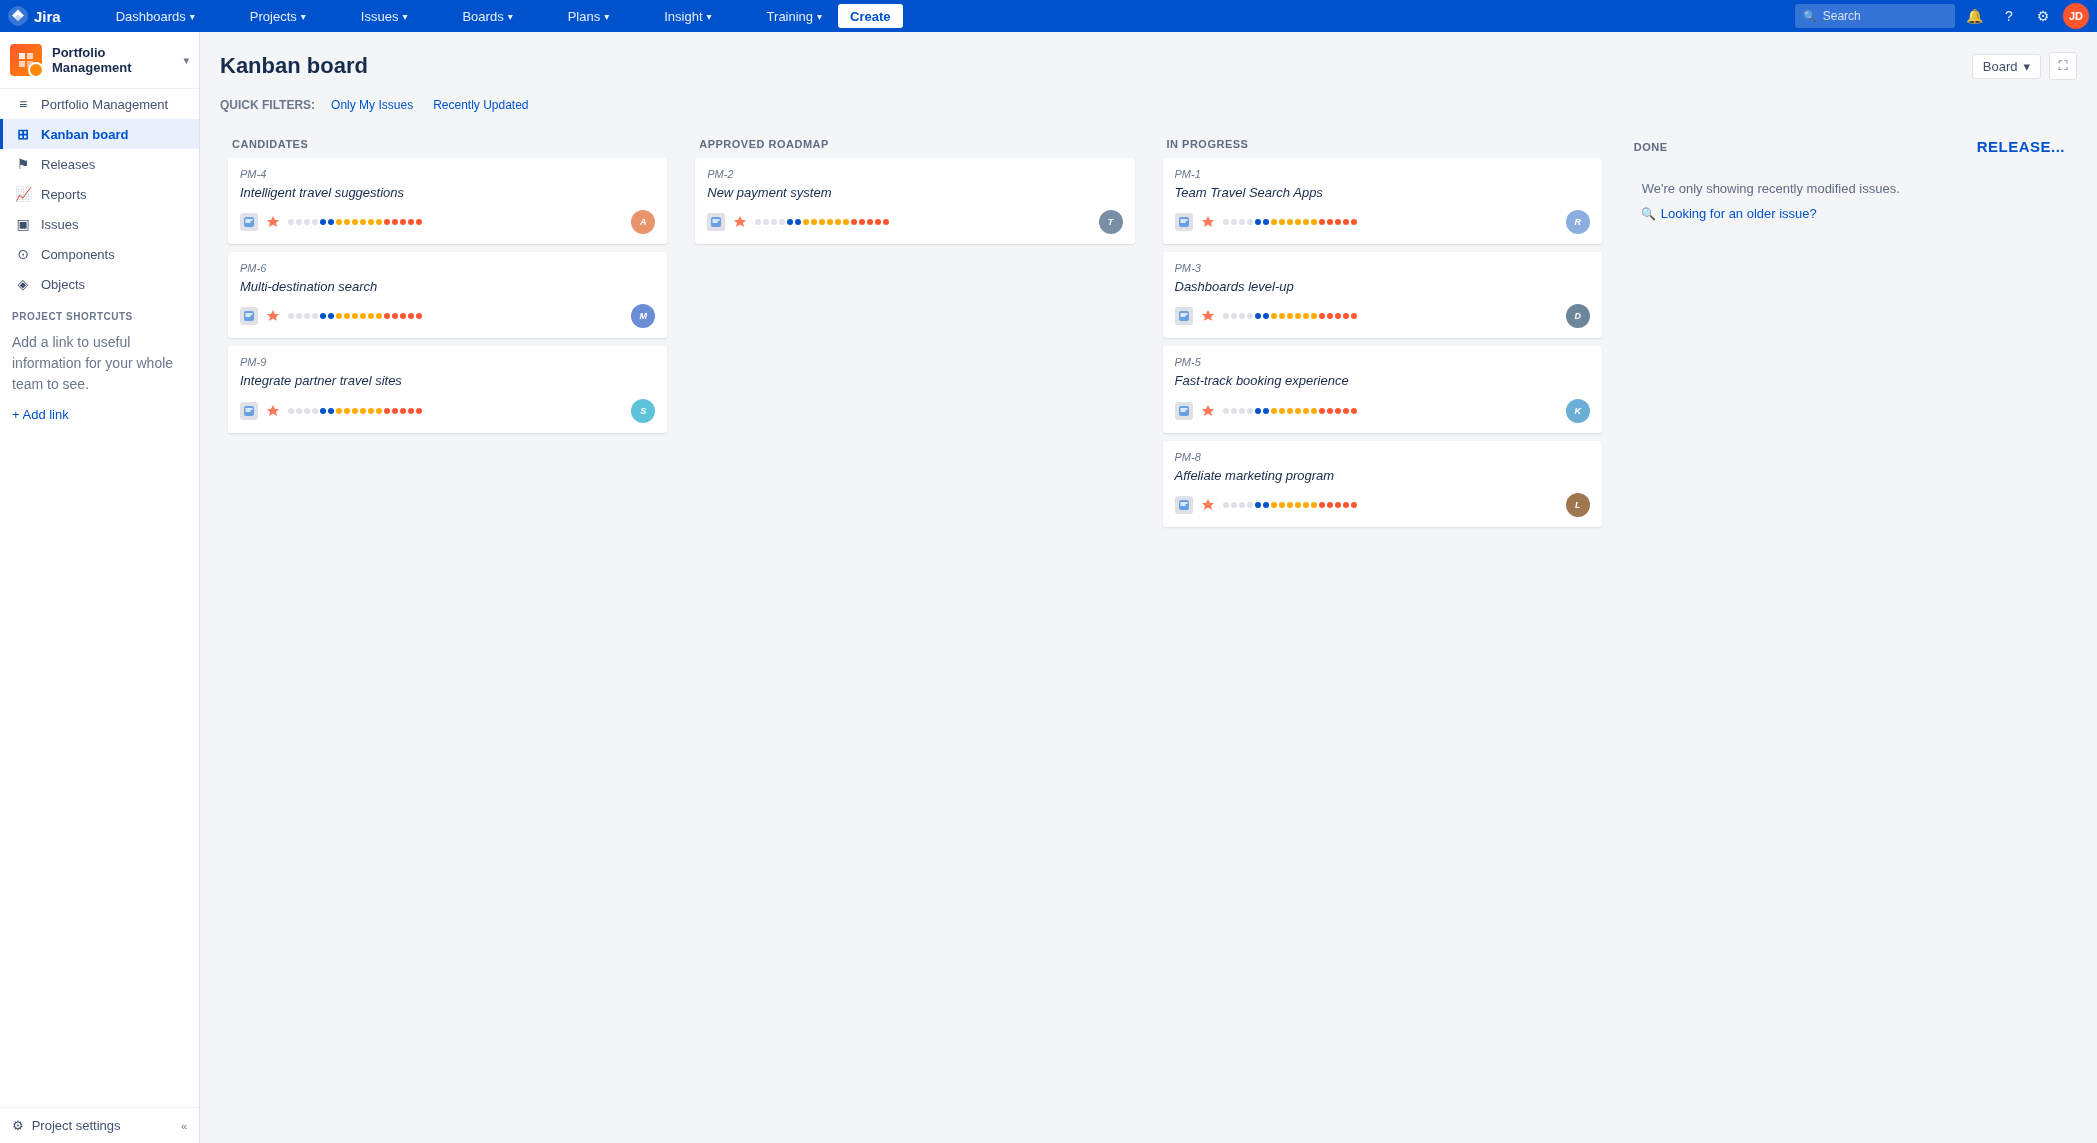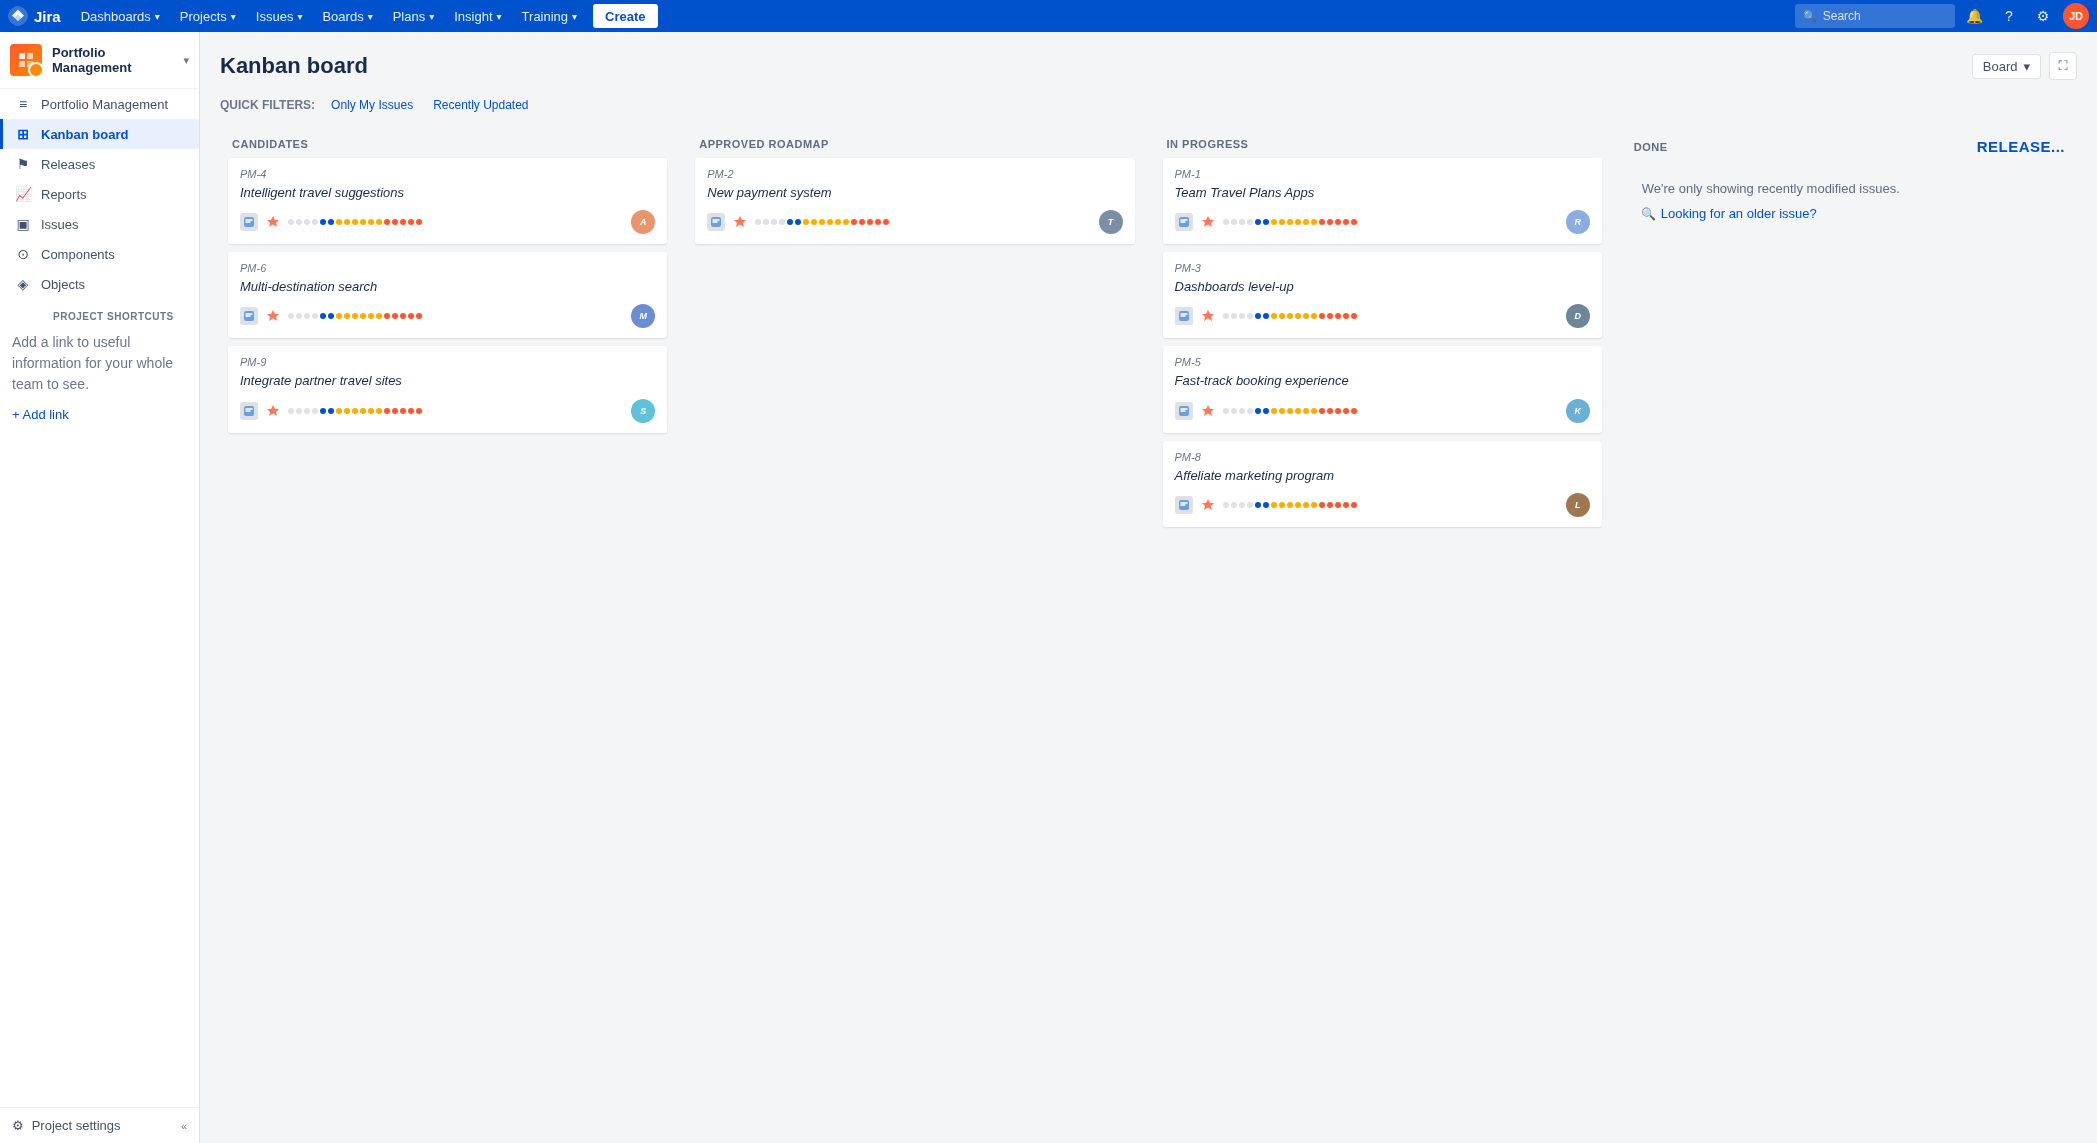--- a/index.html
+++ b/index.html
@@ -8,21 +8,21 @@
     
     .topnav {
       display: flex; align-items: center; background: #0052cc; color: #fff;
       height: 32px; padding: 0 8px; gap: 4px; position: fixed; top: 0; left: 0; right: 0; z-index: 100;
     }
     .topnav-logo { display: flex; align-items: center; gap: 6px; margin-right: 8px; cursor: pointer; }
     .topnav-logo svg { width: 20px; height: 20px; }
     .topnav-logo span { font-size: 15px; font-weight: 700; color: #fff; }
     .topnav-item {
       display: flex; align-items: center; gap: 2px; padding: 0 8px; height: 32px;
-      font-size: 13px; color: rgba(255,255,255,0.9); cursor: pointer; white-space: nowrap;
+      font-size: 13px; color: rgba(255,255,255,0.9); cursor: pointer; white-space: nowrap; margin-left: 35px;
     }
     .topnav-chevron { font-size: 10px; margin-left: 2px; }
     .topnav-create {
       background: #fff; color: #0052cc; border: none; border-radius: 3px;
       padding: 0 12px; height: 24px; font-size: 13px; font-weight: 600; cursor: pointer; margin-left: 4px;
     }
     .topnav-right { margin-left: auto; display: flex; align-items: center; gap: 6px; }
     .topnav-search {
       display: flex; align-items: center; background: rgba(255,255,255,0.2); border-radius: 3px;
       padding: 0 8px; height: 24px; gap: 6px; cursor: pointer; min-width: 160px;
@@ -58,21 +58,21 @@
     .sidebar-project-name { font-size: 13px; font-weight: 600; color: #172b4d; flex: 1; }
     .sidebar-project-chevron { color: #6b778c; font-size: 11px; }
     .sidebar-nav-item {
       display: flex; align-items: center; gap: 10px; padding: 7px 12px;
       font-size: 13px; color: #42526e; cursor: pointer; border-left: 3px solid transparent;
     }
     .sidebar-nav-item.active { background: #e8f0fe; border-left-color: #0052cc; color: #0052cc; font-weight: 600; }
     .sidebar-nav-icon { font-size: 14px; width: 16px; text-align: center; }
     .sidebar-section-title {
       font-size: 10px; font-weight: 700; color: #6b778c; text-transform: uppercase;
-      padding: 12px 12px 4px; letter-spacing: 0.5px; margin-left: 41px;
+      padding: 12px 12px 4px; letter-spacing: 0.5px;
     }
     .sidebar-shortcut-text { font-size: 14px; color: #6b778c; padding: 6px 12px; line-height: 1.5; }
     .sidebar-add-link {
       display: flex; align-items: center; gap: 6px; padding: 6px 12px;
       font-size: 13px; color: #0052cc; cursor: pointer;
     }
     .sidebar-footer {
       margin-top: auto; padding: 10px 12px; border-top: 1px solid #f0f0f0;
       display: flex; align-items: center; gap: 8px; cursor: pointer; font-size: 13px; color: #42526e;
     }
@@ -460,21 +460,21 @@
         </div>
   </div>
       <div class="kanban-column">
     <div class="column-header">
       <span>IN PROGRESS</span>
 
     </div>
     <div class="column-body" id="col-body-in_progress">
           <div class="kanban-card">
       <div class="card-id">PM-1</div>
-      <div class="card-title">Team Travel Plans Apps</div>
+      <div class="card-title">Team Travel Search Apps</div>
       <div class="card-footer">
         <div class="card-meta">
           <div class="card-icon">
             <svg width="12" height="12" viewBox="0 0 12 12">
                     <rect x="1" y="1" width="10" height="10" rx="2" fill="#4a90e2" opacity="0.8"></rect>
                     <path d="M3 4h6M3 6h4" stroke="#fff" stroke-width="1.5" stroke-linecap="round"></path>
                   </svg>
           </div>
           <div class="card-icon" style="background:transparent;">
             <svg width="14" height="14" viewBox="0 0 14 14">

